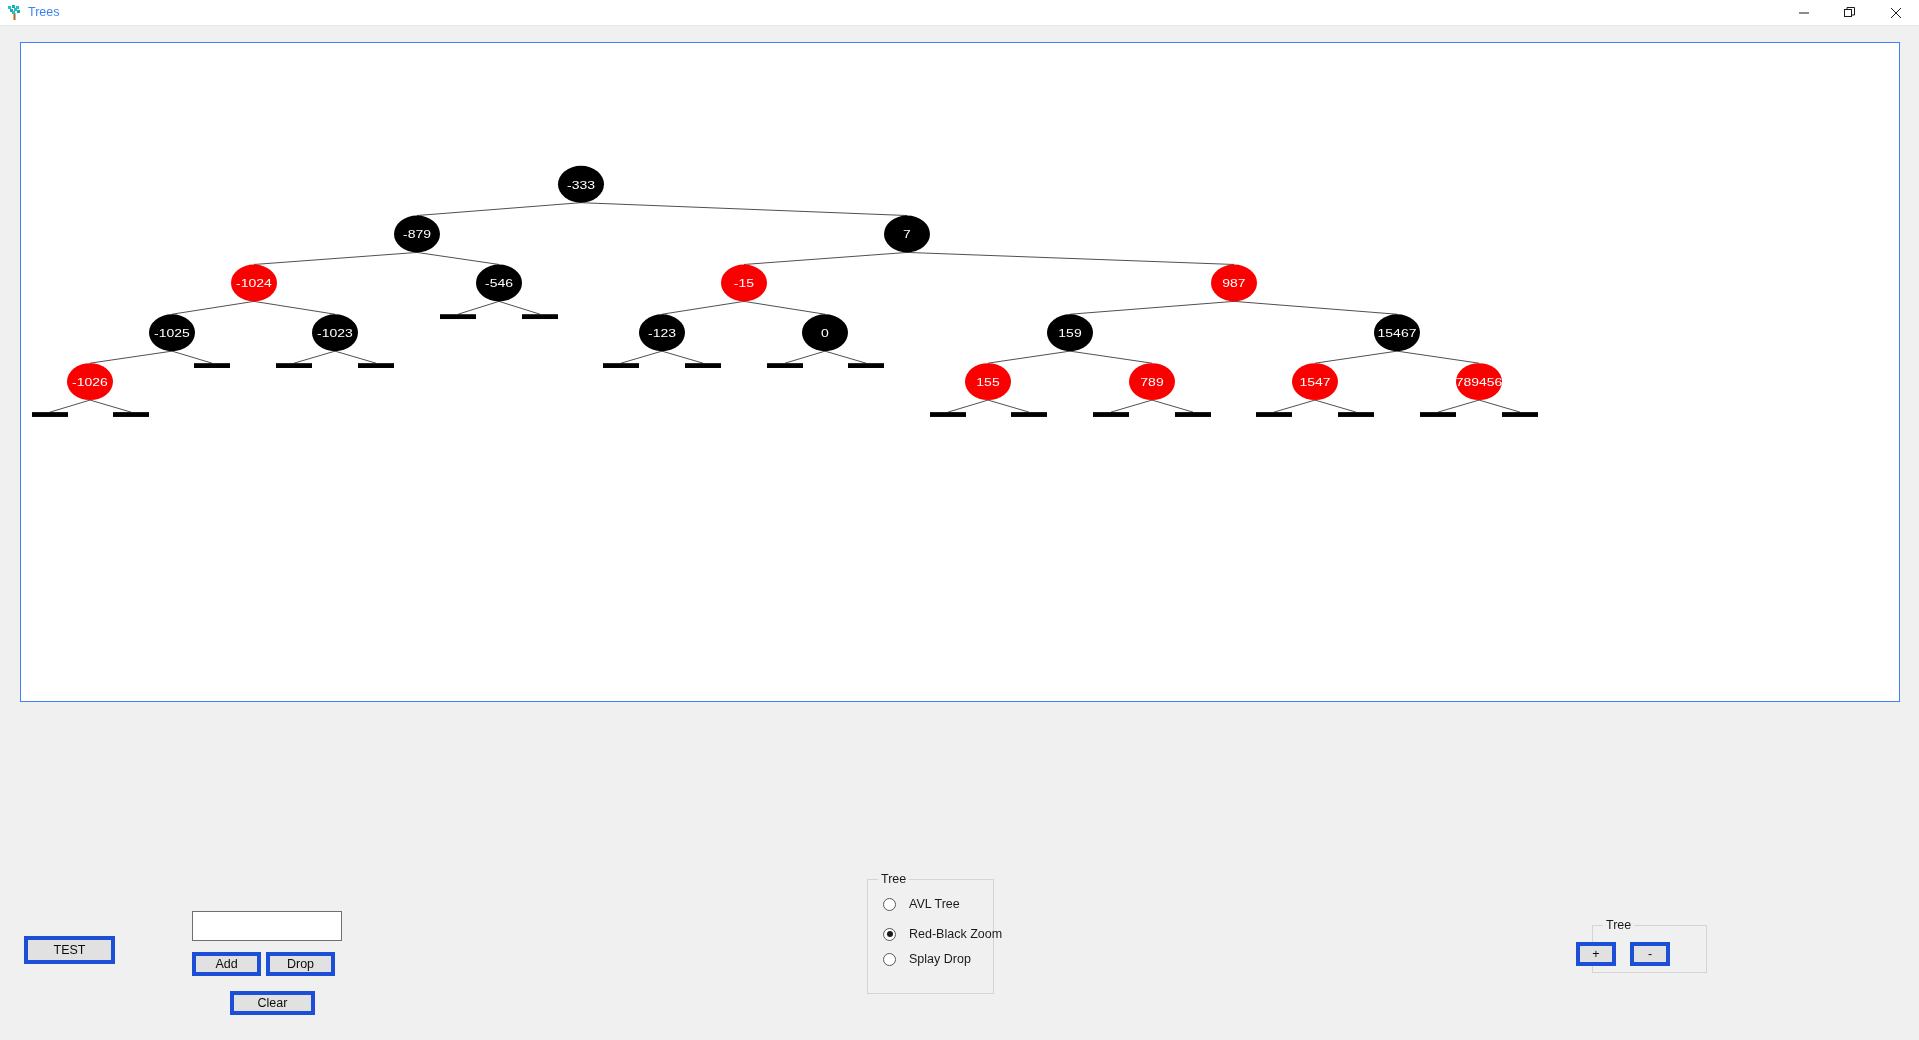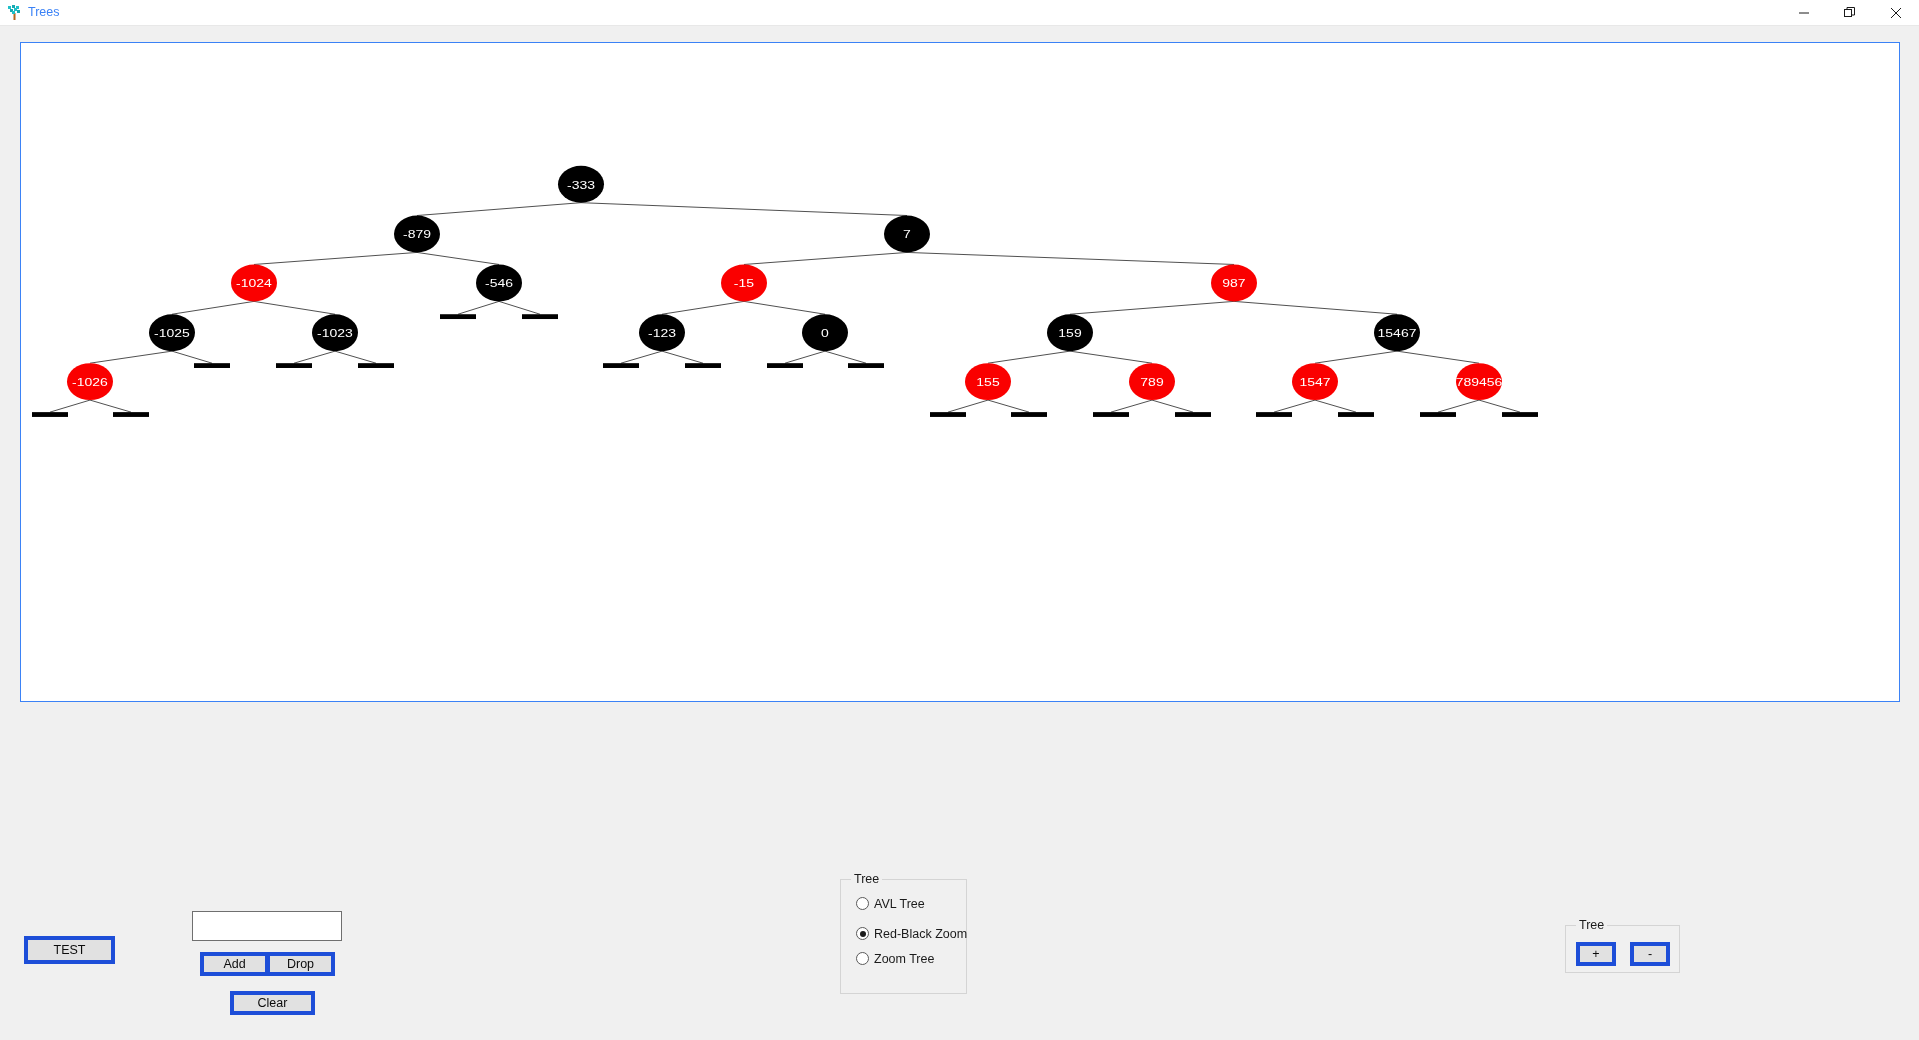--- a/index.html
+++ b/index.html
@@ -74,21 +74,21 @@
     font-family: "Liberation Sans", sans-serif;
     font-size: 12.5px;
     color: #0c0c0c;
     display: flex;
     align-items: center;
     justify-content: center;
     padding: 0;
     cursor: default;
   }
   #test-button  { left: 24px;  top: 936px; width: 91px;  height: 28px; }
-  #add-button   { left: 192px; top: 952px; width: 69px;  height: 24px; margin-left: 8px; }
+  #add-button   { left: 192px; top: 952px; width: 69px;  height: 24px; }
   #drop-button  { left: 266px; top: 952px; width: 69px;  height: 24px; }
   #clear-button { left: 230px; top: 991px; width: 85px;  height: 24px; }
 
   #value-input {
     position: absolute;
     left: 192px; top: 911px;
     width: 150px; height: 30px;
     background: #ffffff;
     border: 1px solid #6f6f6f;
     box-sizing: border-box;
@@ -98,40 +98,41 @@
     padding: 0 4px;
     outline: none;
   }
 
   
   .groupbox {
     position: absolute;
     border: 1px solid #d4d4d4;
     box-sizing: border-box;
     background: transparent;
+    margin-left: 27px;
   }
   .group-title {
     position: absolute;
     top: -8px; left: 10px;
     background: #f0f0f0;
     padding: 0 3px;
     font-size: 12.5px;
     color: #1b1b1b;
     line-height: 14px;
     white-space: nowrap;
   }
   #tree-group { left: 840px; top: 879px; width: 127px; height: 115px; }
   #zoom-group { left: 1565px; top: 925px; width: 115px; height: 48px; }
 
   .radio-row {
     position: absolute;
     left: 15px;
     display: flex;
-    align-items: flex-start;
-    gap: 5px;
+    align-items: center;
+    gap: 13px;
     cursor: default;
   }
   #radio-avl    { top: 17px; }
   #radio-rb     { top: 47px; }
   #radio-splay  { top: 72px; }
   .radio-mark {
     width: 13px; height: 13px;
     border-radius: 50%;
     border: 1px solid #5a5a5a;
     background: #ffffff;
@@ -348,21 +349,21 @@
     <span class="radio-label">AVL Tree</span>
   </div>
 
   <div class="radio-row" id="radio-rb">
     <span class="radio-mark checked"></span>
     <span class="radio-label">Red-Black Zoom</span>
   </div>
 
   <div class="radio-row" id="radio-splay">
     <span class="radio-mark"></span>
-    <span class="radio-label">Zoom Tree</span>
+    <span class="radio-label">Splay Drop</span>
   </div>
 </div>
 
 <div class="groupbox" id="zoom-group">
   <span class="group-title">Tree</span>
 </div>
 <button class="btn" id="zoom-in-button">+</button>
 <button class="btn" id="zoom-out-button">-</button>
 
 </body></html>

